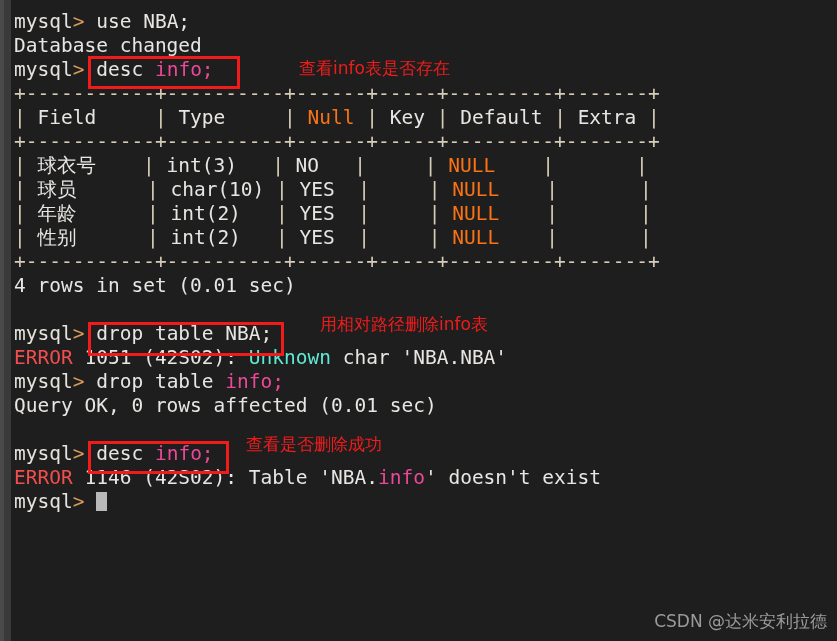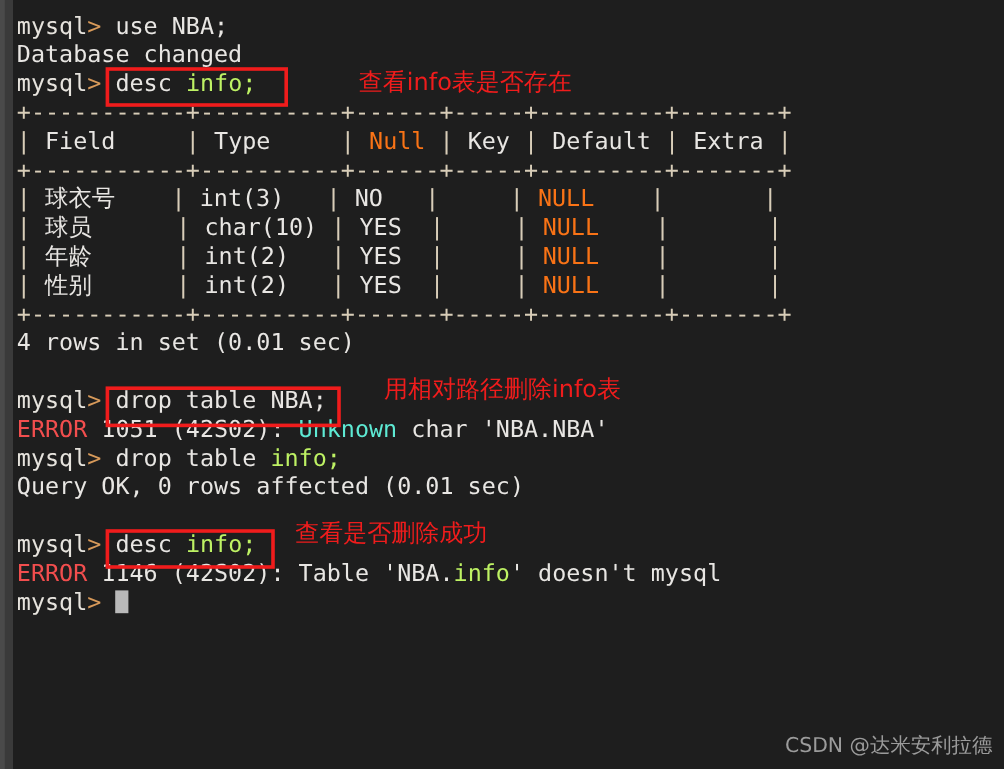--- a/index.html
+++ b/index.html
@@ -47,21 +47,21 @@
     white-space: pre;
     color: #e8e6e3;
     letter-spacing: 0px;
   }
   .line.blank { color: transparent; }
 
   
   .c-prompt  { color: #e6e3dd; }
   .c-gt      { color: #d89a5a; }
   .c-plain   { color: #e8e6e3; }
-  .c-cyan    { color: #bef264; }
+  .c-cyan    { color: #ec4899; }
   .c-magenta { color: #f97316; }
   .c-red     { color: #f24e4e; }
   .c-yellow  { color: #5eead4; }
   .c-border  { color: #d8cdb8; }
 
   
   .cursor {
     display: inline-block;
     width: 11px;
     height: 19px;
@@ -74,21 +74,21 @@
     position: absolute;
     border: 3px solid #f01c1c;
     box-sizing: border-box;
     pointer-events: none;
   }
   
   .annot {
     position: absolute;
     color: #f01c1c;
     font-family: "DejaVu Sans", "Liberation Sans", sans-serif;
-    font-size: 20px;
+    font-size: 17px;
     line-height: 18px;
     white-space: pre;
   }
   
   #watermark {
     position: absolute;
     right: 10px;
     bottom: 8px;
     color: #9b9b9b;
     font-family: "DejaVu Sans", "Liberation Sans", sans-serif;
@@ -138,21 +138,21 @@
     <div class="line"><span class="c-red">ERROR</span><span class="c-plain"> 1051 (42S02): </span><span class="c-yellow">Unknown</span><span class="c-plain"> char 'NBA.NBA'</span></div>
 
     <div class="line"><span class="c-prompt">mysql</span><span class="c-gt">&gt; </span><span class="c-plain">drop table </span><span class="c-cyan">info;</span></div>
 
     <div class="line"><span class="c-plain">Query OK, 0 rows affected (0.01 sec)</span></div>
 
     <div class="line blank">&nbsp;</div>
 
     <div class="line"><span class="c-prompt">mysql</span><span class="c-gt">&gt; </span><span class="c-plain">desc</span><span class="c-plain"> </span><span class="c-cyan">info;</span></div>
 
-    <div class="line"><span class="c-red">ERROR</span><span class="c-plain"> 1146 (42S02): Table 'NBA.</span><span class="c-cyan">info</span><span class="c-plain">' doesn't mysql</span></div>
+    <div class="line"><span class="c-red">ERROR</span><span class="c-plain"> 1146 (42S02): Table 'NBA.</span><span class="c-cyan">info</span><span class="c-plain">' doesn't exist</span></div>
 
     <div class="line"><span class="c-prompt">mysql</span><span class="c-gt">&gt; </span><span class="cursor"></span></div>
 
   </div>
 
   <div class="redbox" style="left:88px; top:56px; width:152px; height:33px;"></div>
   <div class="redbox" style="left:88px; top:322px; width:196px; height:34px;"></div>
   <div class="redbox" style="left:88px; top:441px; width:141px; height:33px;"></div>
 
   <div class="annot" style="left:299px; top:59px;">查看info表是否存在</div>

